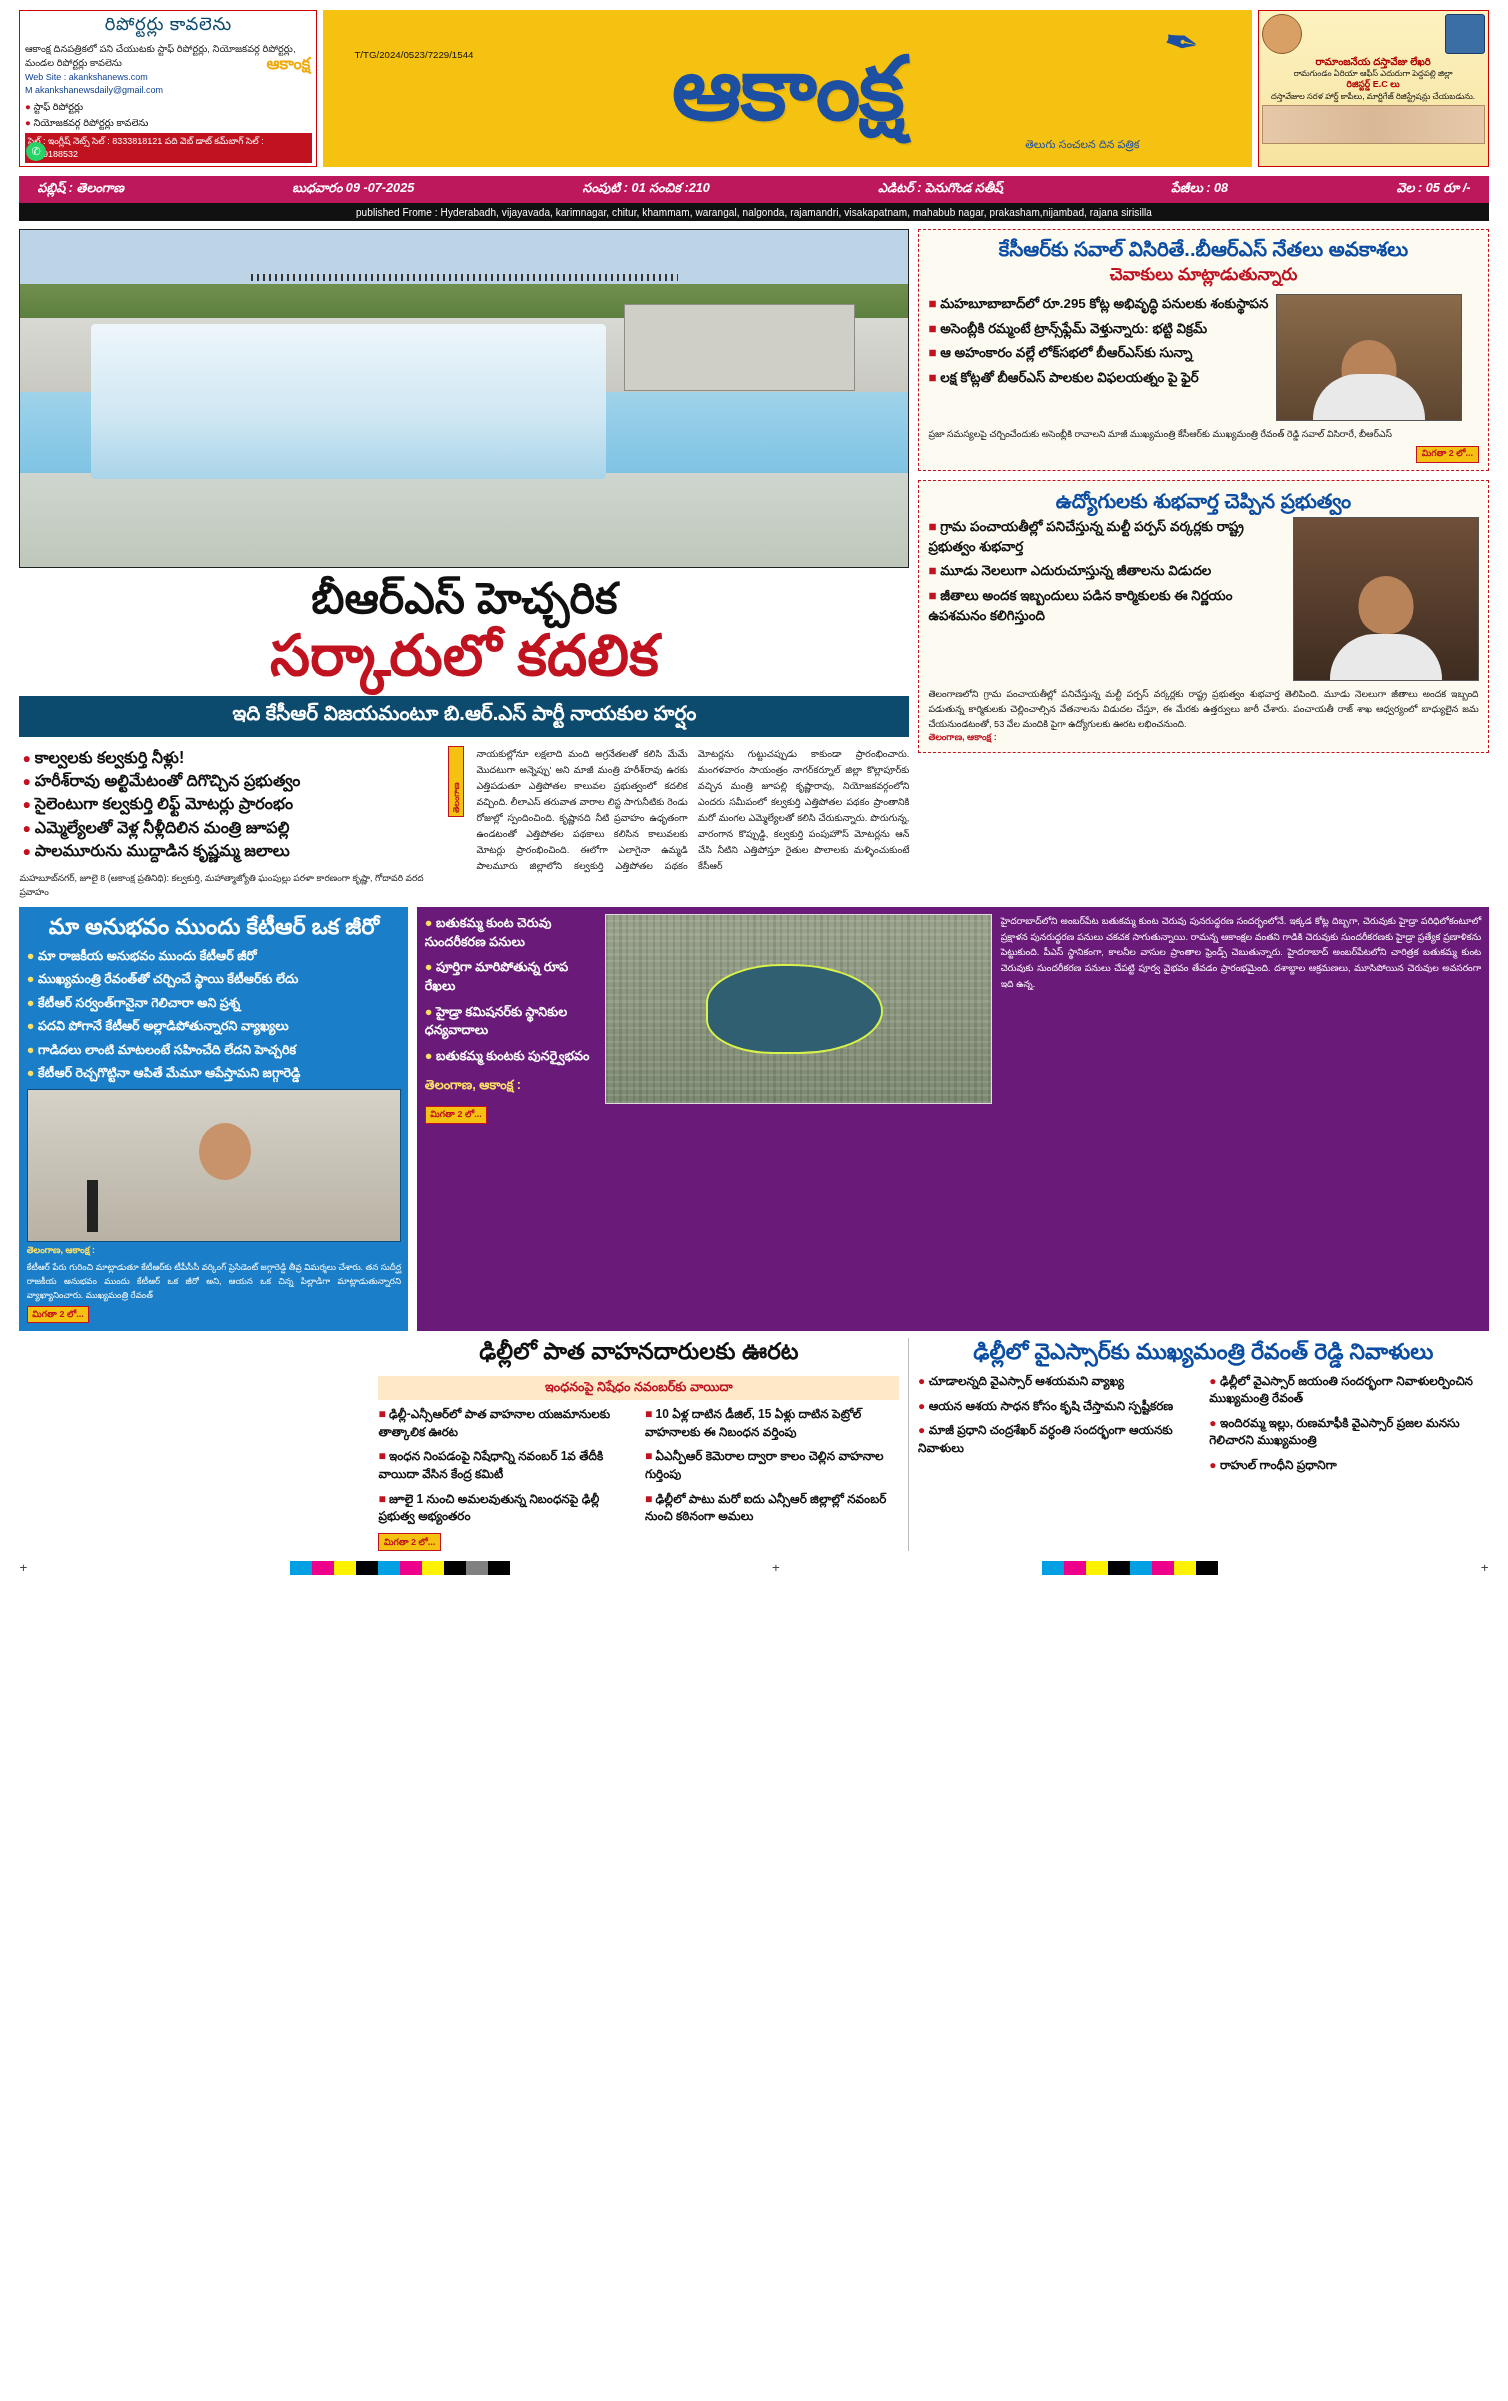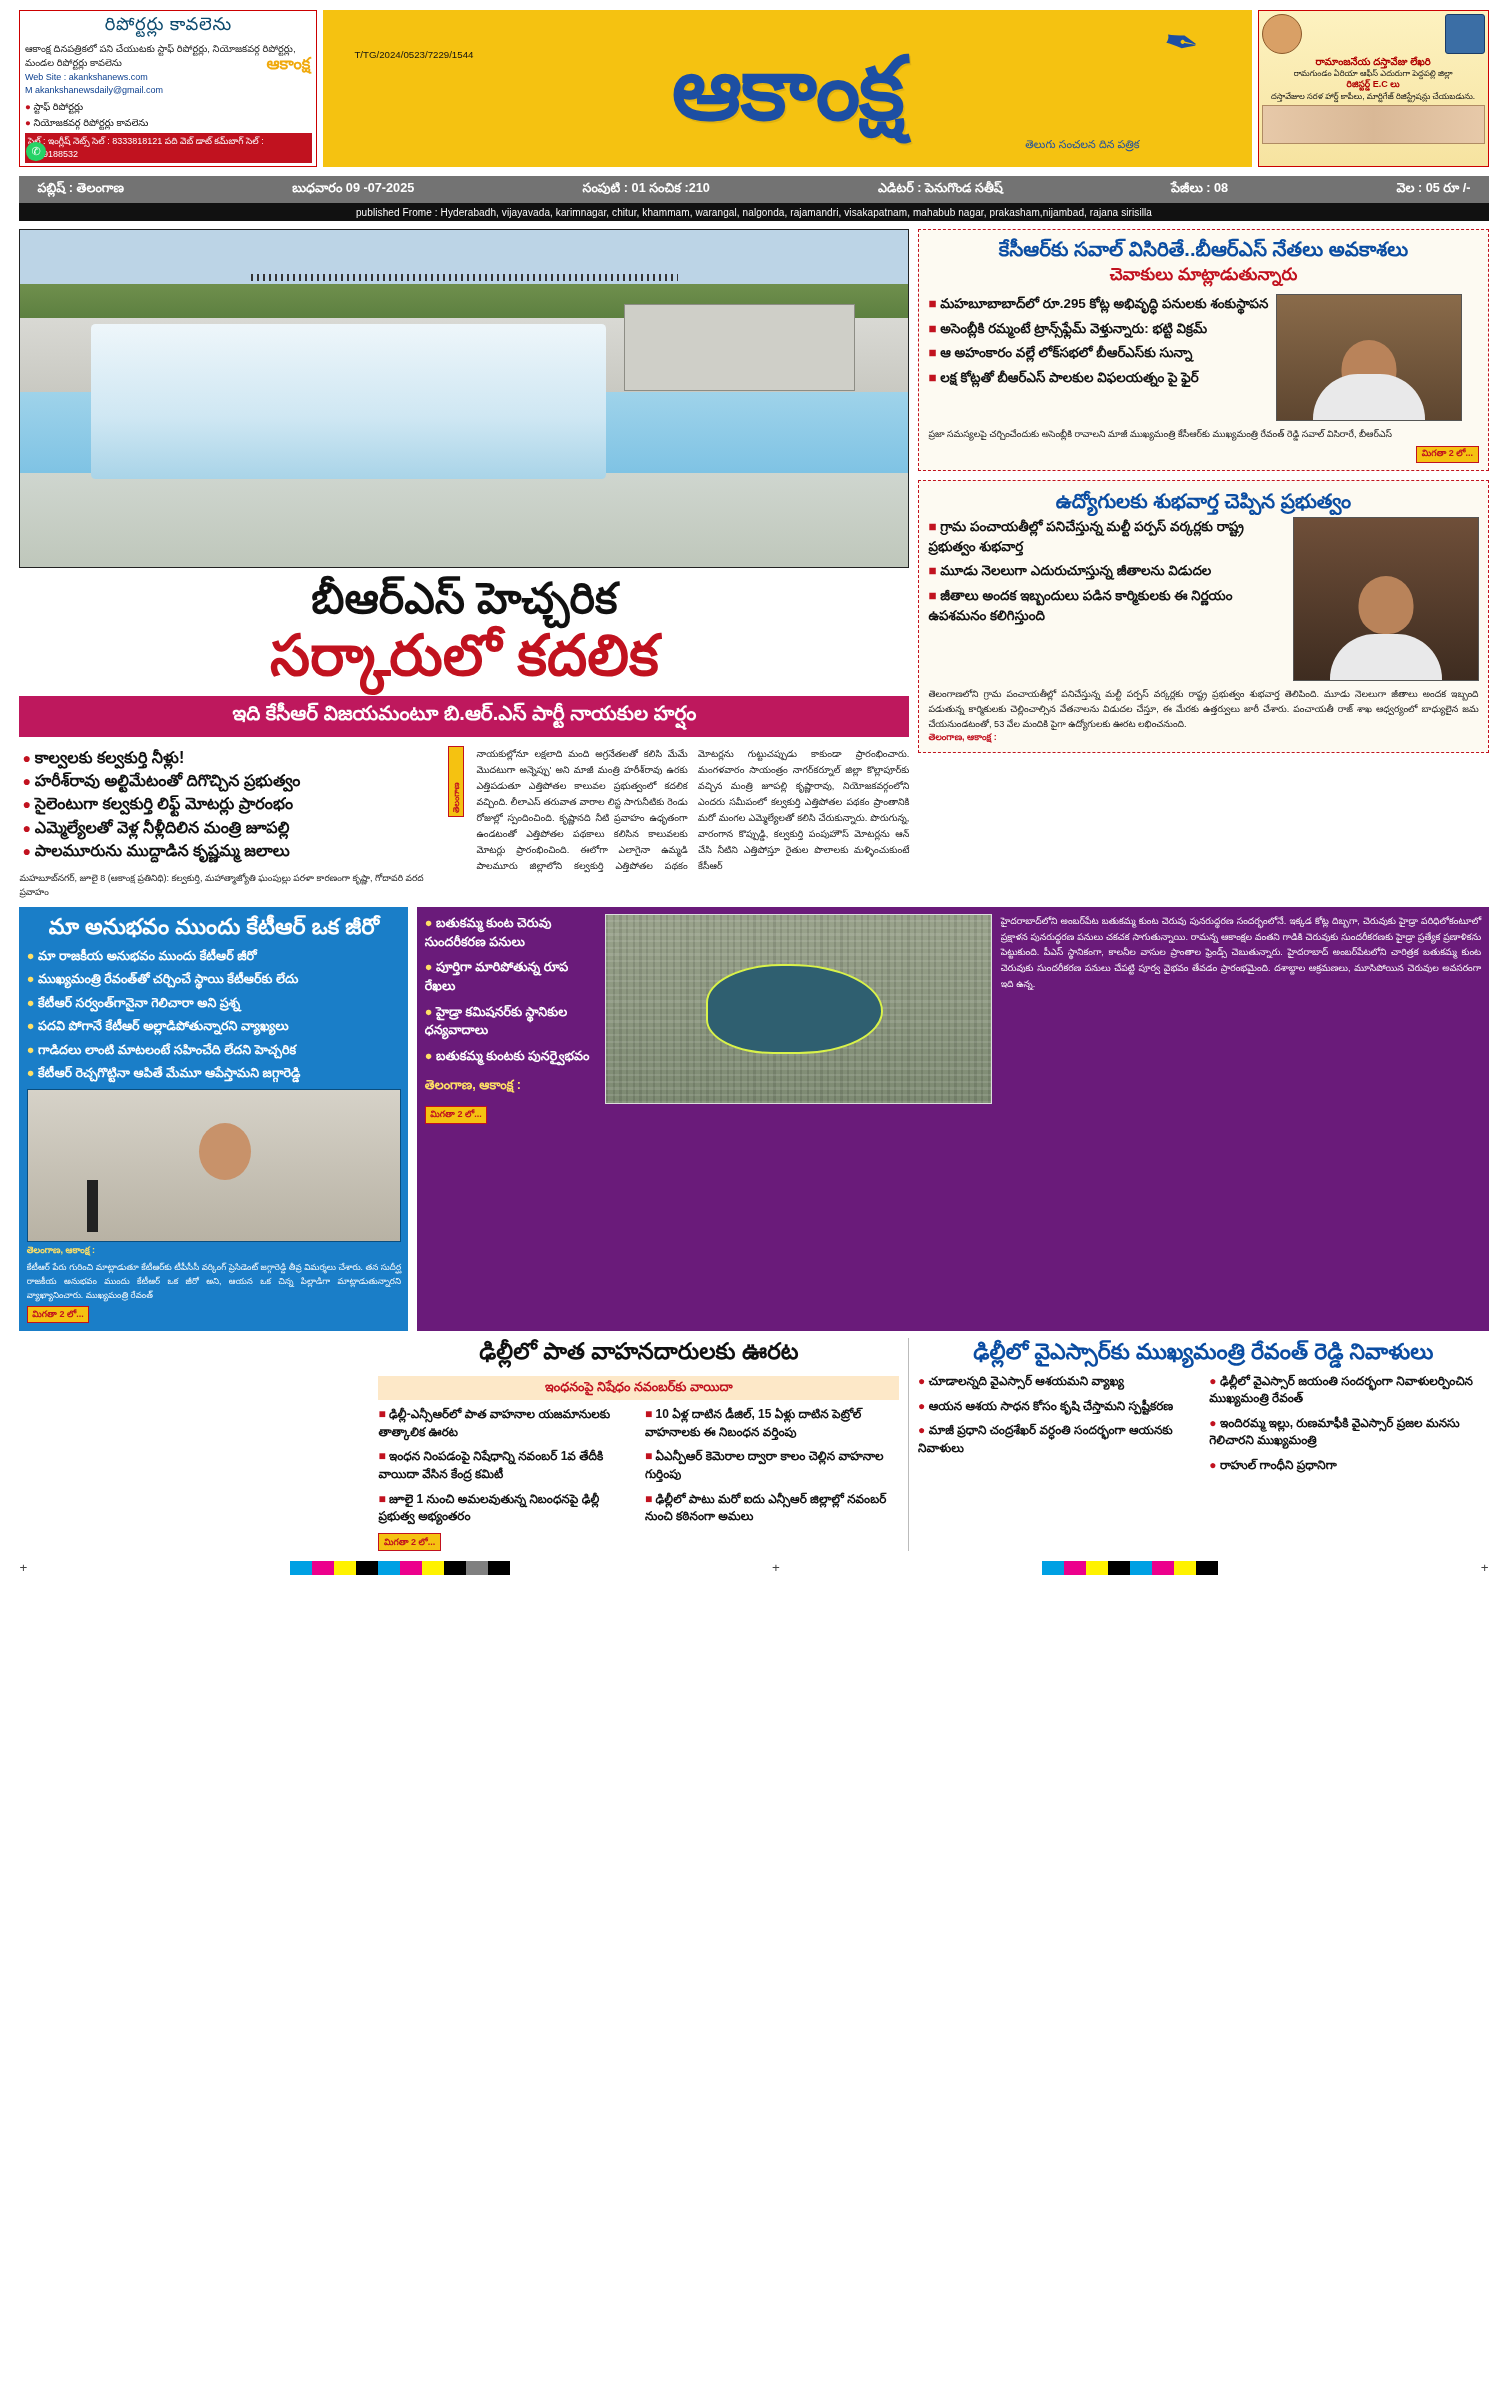--- a/index.html
+++ b/index.html
@@ -142,29 +142,30 @@
   .mast-right .mr-red { color:#b00000; font-size:9px; font-weight:bold;}
   .mast-right .mr-note { color:#111; font-size:8.2px; line-height:1.4;}
   .mast-right .note-img {
     height: 39px; margin-top:2.2px;
     background: linear-gradient(90deg,#e7c9a9,#d9b896,#e7c9a9);
     border: 0.7px solid #b08b63;
   }
 
   
   .infobar {
-    background: #737373;
+    background: #be185d;
     color: #fff;
     font-size: 12.7px;
     font-weight: bold;
     display: flex;
     justify-content: space-between;
     align-items: center;
     padding: 5.2px 18px;
     margin-top: 4.5px;
+    font-style: italic;
   }
   .pubbar {
     background: #111;
     color: #fff;
     font-size: 10px;
     text-align: center;
     padding: 3.7px 0;
     letter-spacing: 0.1px;
   }
 
@@ -202,21 +203,21 @@
 
   .headline-block { margin-top: 7.4px; }
   .hl-1 {
     text-align:center; color:#111; font-size:43px; font-weight:bold; line-height:1.1;
   }
   .hl-2 {
     text-align:center; color:#c1121f; font-size:57px; font-weight:bold; line-height:1.1;
     margin-top: 1.5px;
   }
   .hl-strip {
-    background: #be185d; color:#fff; text-align:center;
+    background: #0c4a6e; color:#fff; text-align:center;
     font-size: 20px; font-weight:bold; padding: 6.7px 3px; margin-top: 9px;
   }
 
   .two-col {
     display:flex; gap: 12px; margin-top: 9px;
   }
   .bullets-col { width: 417px; }
   .bullets-col .b {
     color: #111; font-size: 16px; font-weight: bold; line-height: 1.45;
     padding-left: 3px;

